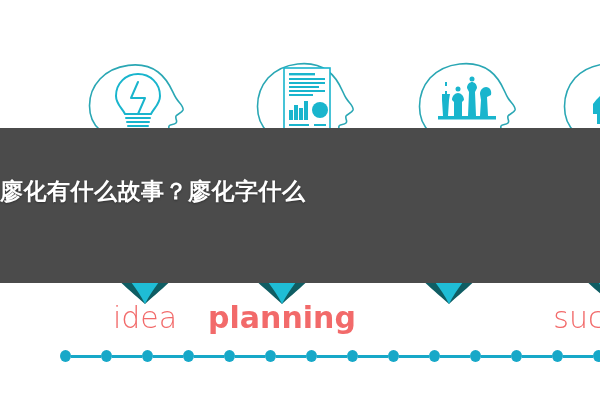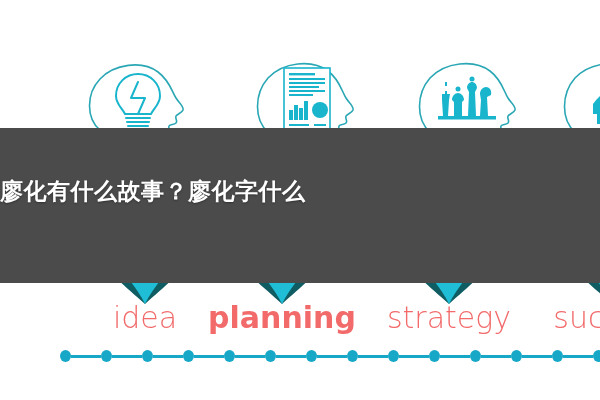--- a/index.html
+++ b/index.html
@@ -277,21 +277,20 @@
 
   <div class="overlay-band"></div>
 
   <div class="title-wrap">
     <div class="title-text">廖化有什么故事？廖化字什么</div>
   </div>
 
   <div class="layer labels-layer">
     <div class="step-label" style="left:38px;">idea</div>
     <div class="step-label" style="left:175px;font-weight:bold;">planning</div>
-    <div class="step-label" style="left:342px;">strategy</div>
     <div class="step-label" style="left:505px;">success</div>
   </div>
 
   <div class="rail">
     <span class="rail-dot"></span>
     <span class="rail-seg"></span>
     <span class="rail-dot"></span>
     <span class="rail-seg"></span>
     <span class="rail-dot"></span>
     <span class="rail-seg"></span>

